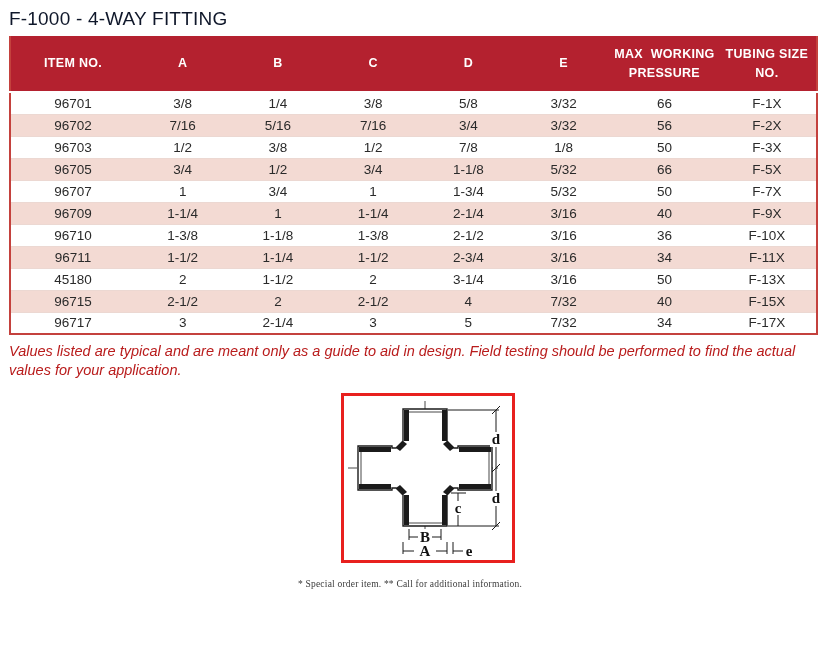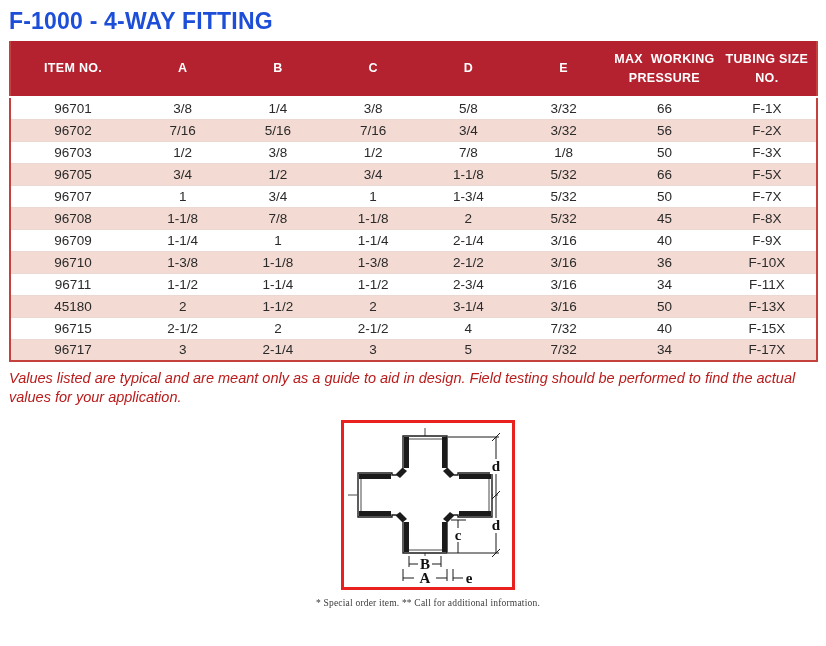--- a/index.html
+++ b/index.html
@@ -7,23 +7,23 @@
   body {
     width: 826px; height: 646px;
     font-family: "Liberation Sans", sans-serif;
     color: #222222;
     overflow: hidden;
   }
   .page { position: relative; width: 826px; height: 646px; background: #ffffff; }
 
   .page-title {
     margin: 8px 0 6px 9px;
-    font-size: 23px;
-    font-weight: bold;
-    color: #1d4ed8;
+    font-size: 19px;
+    font-weight: normal;
+    color: #0f172a;
     letter-spacing: 0.2px;
   }
 
   table.spec-table {
     width: calc(100% - 17px);
     margin: 0 8px 0 9px;
     border-collapse: collapse;
     table-layout: fixed;
     border-left: 2px solid #c4413d;
     border-right: 2px solid #c4413d;
@@ -75,22 +75,22 @@
     width: 174px;
     height: 170px;
     margin: 13px 0 0 341px;
     border: 3px solid #e8201e;
     background: #ffffff;
   }
   .diagram-box svg { display: block; width: 100%; height: 100%; }
 
   .diagram-caption {
     width: 260px;
-    margin: 8px 0 0 298px;
-    text-align: center;
+    margin: 16px 0 0 298px;
+    text-align: left;
     font-family: "Liberation Serif", serif;
     font-size: 9.5px;
     color: #3b3b3b;
     letter-spacing: 0.2px;
   }
 
   .dim-label {
     font-family: "Liberation Serif", serif;
     font-weight: bold;
     font-size: 15px;
@@ -174,30 +174,20 @@
           <td>96707</td>
           <td>1</td>
           <td>3/4</td>
           <td>1</td>
           <td>1-3/4</td>
           <td>5/32</td>
           <td>50</td>
           <td>F-7X</td>
         </tr>
         <tr>
-          <td>96708</td>
-          <td>1-1/8</td>
-          <td>7/8</td>
-          <td>1-1/8</td>
-          <td>2</td>
-          <td>5/32</td>
-          <td>45</td>
-          <td>F-8X</td>
-        </tr>
-        <tr>
           <td>96709</td>
           <td>1-1/4</td>
           <td>1</td>
           <td>1-1/4</td>
           <td>2-1/4</td>
           <td>3/16</td>
           <td>40</td>
           <td>F-9X</td>
         </tr>
         <tr>

